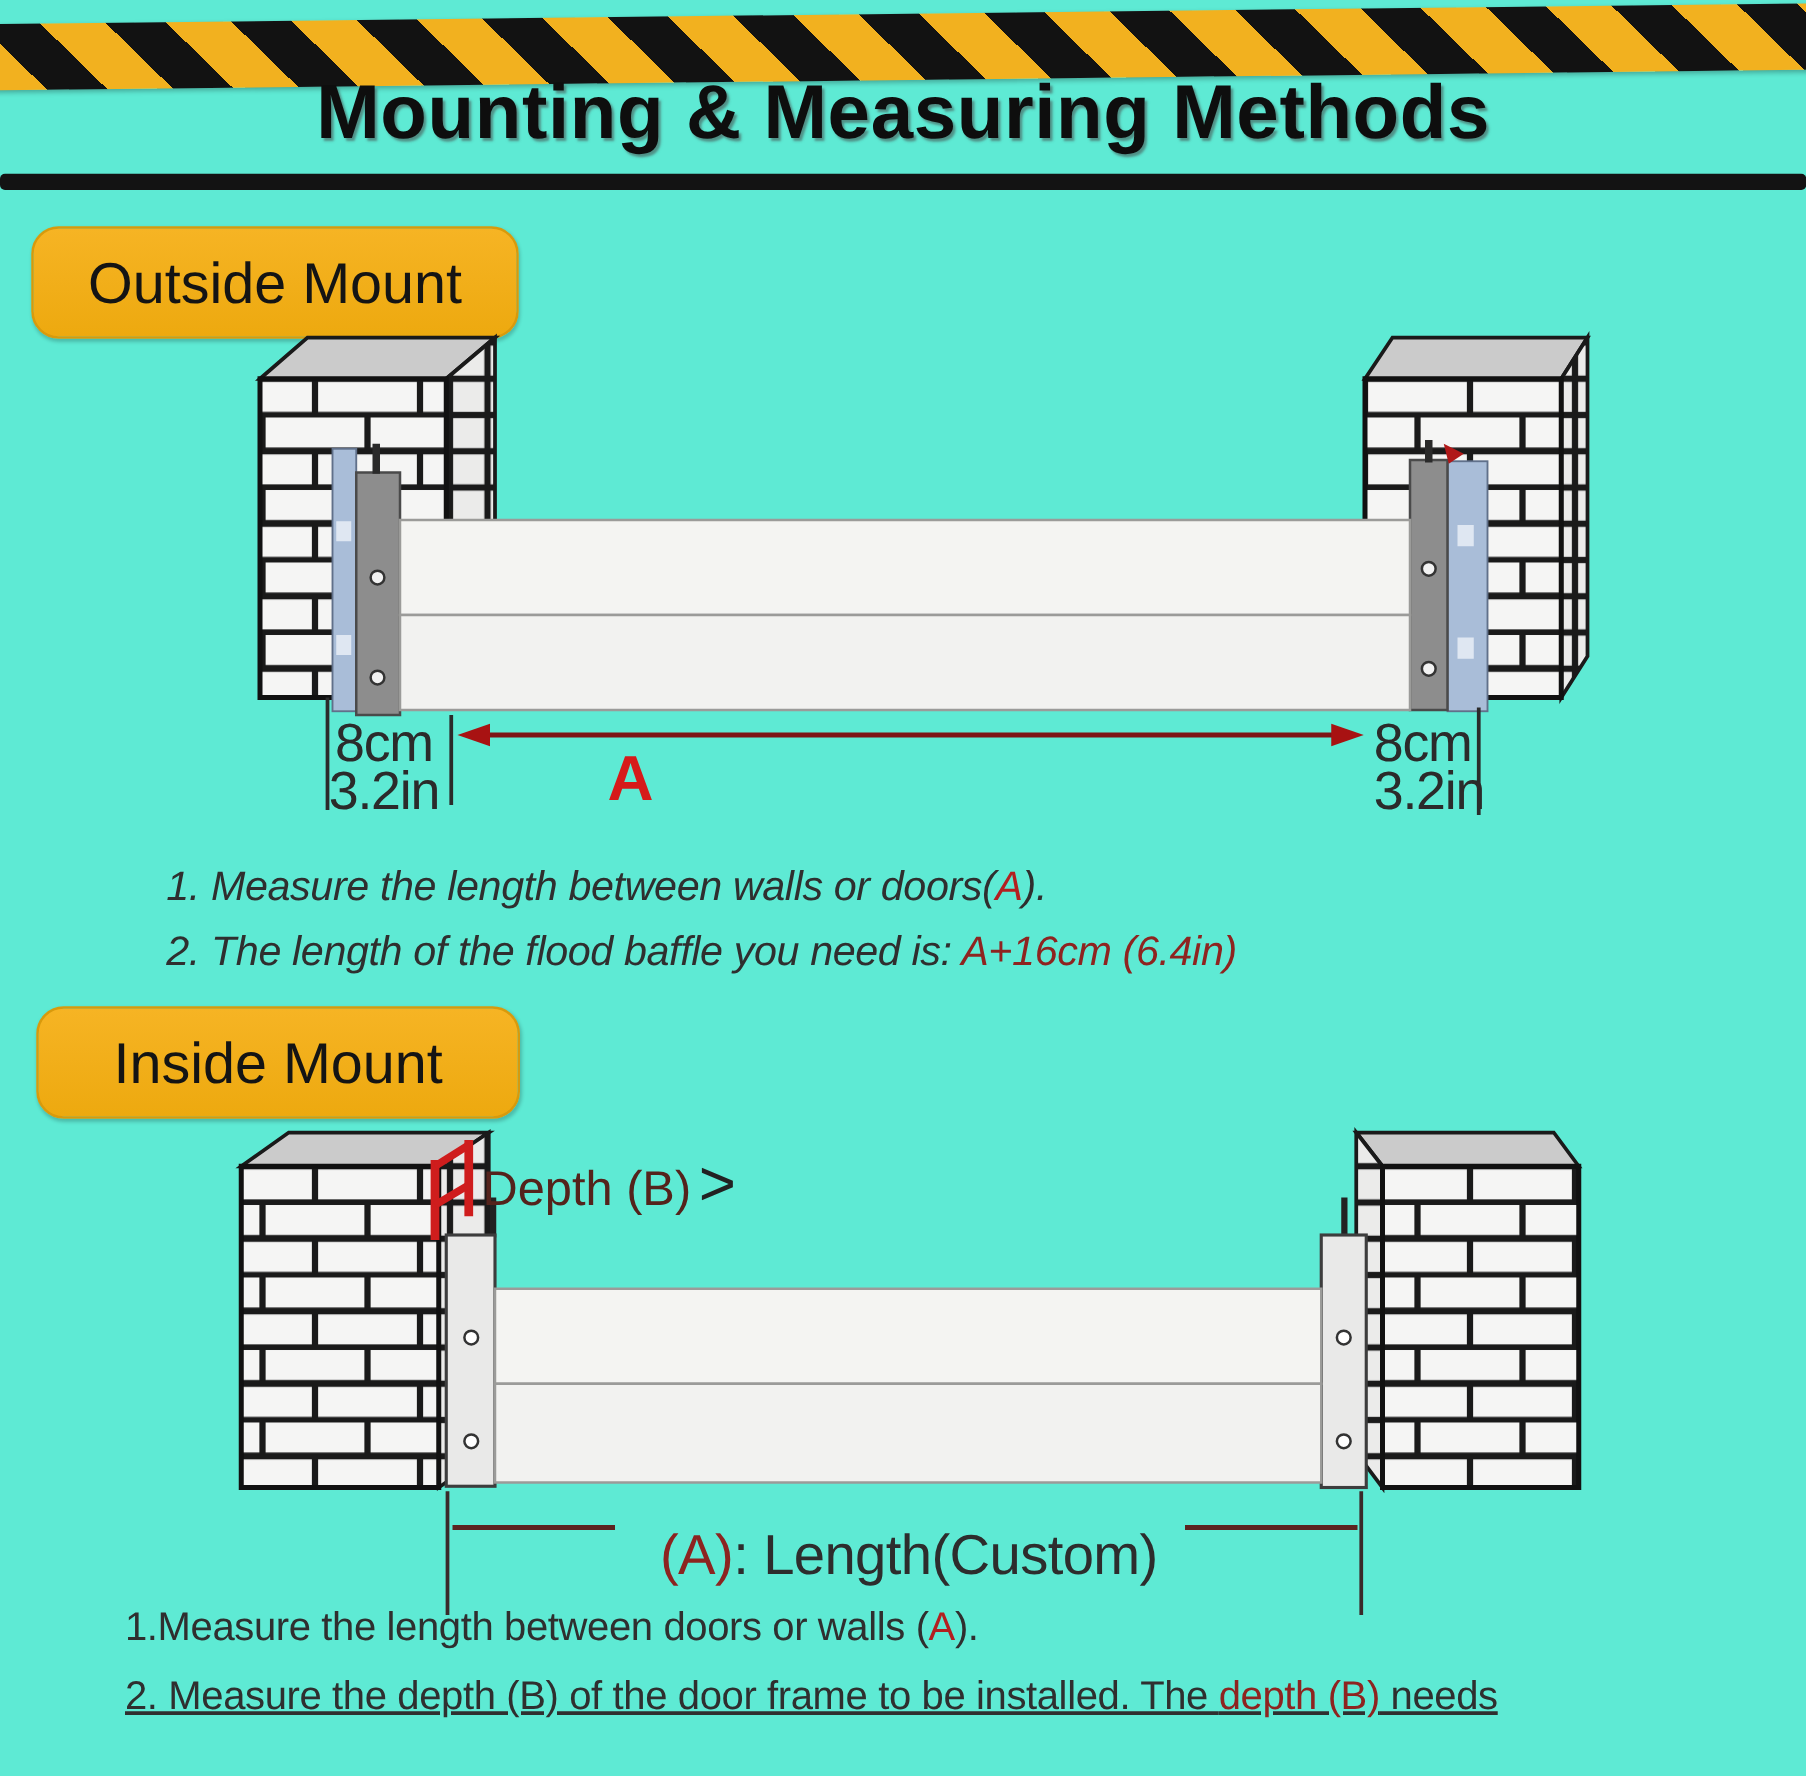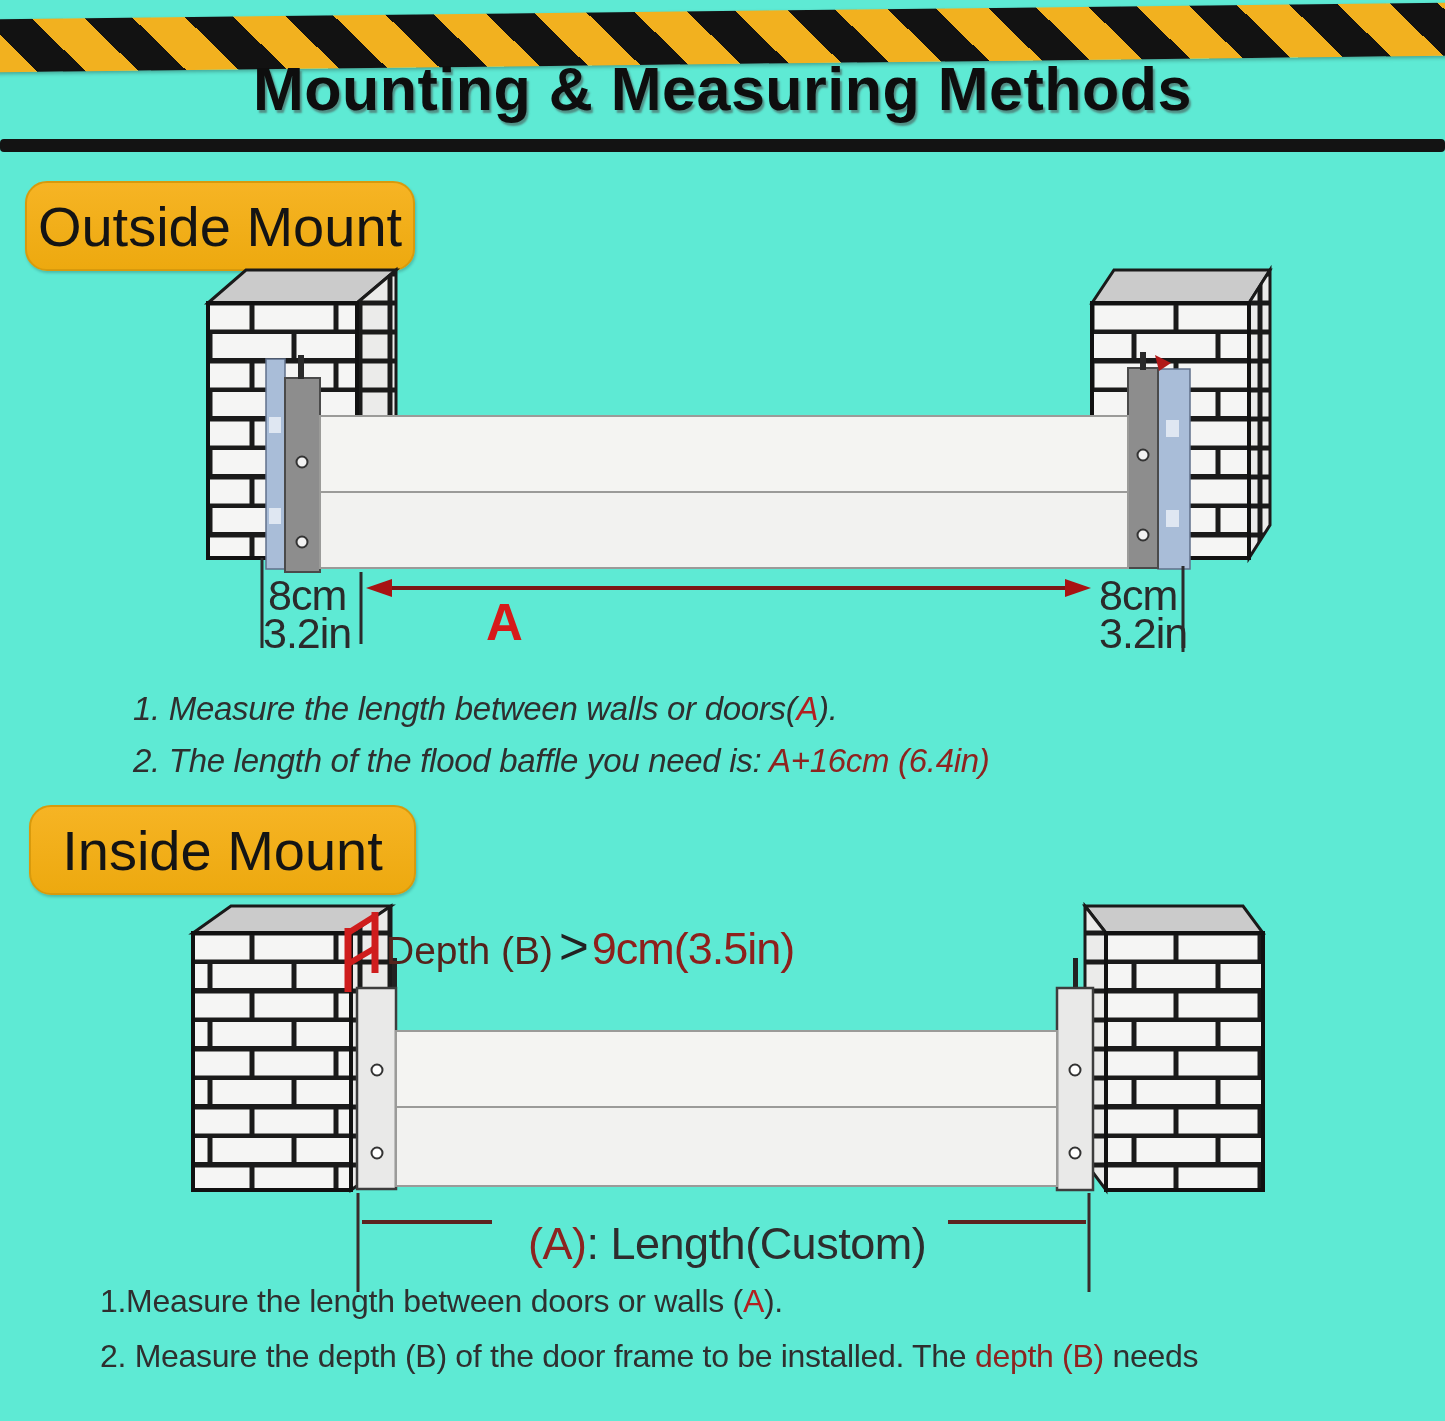--- a/index.html
+++ b/index.html
@@ -11,21 +11,21 @@
         background:repeating-linear-gradient(45deg,#f2b11f 0 37px,#121212 37px 71px);
         transform:rotate(-0.65deg);box-shadow:0 2px 4px rgba(0,0,0,.28);}
   .title{position:absolute;top:54px;left:0;width:100%;text-align:center;
          font-size:61px;font-weight:bold;letter-spacing:.5px;color:#0e0e0e;
          text-shadow:2px 3px 2px rgba(70,70,70,.55);}
   .title-bar{position:absolute;top:139px;left:0;width:100%;height:13px;background:#131313;border-radius:4px;}
 
   
   .badge{position:absolute;background:linear-gradient(#f6b424,#eda90f);
          border:2px solid #d89a0c;border-radius:22px;display:flex;align-items:center;justify-content:center;
-         font-size:56px;color:#141414;box-shadow:1px 2px 3px rgba(0,0,0,.2);}
+         font-size:46px;color:#141414;box-shadow:1px 2px 3px rgba(0,0,0,.2);}
   .badge-outside{left:25px;top:181px;width:386px;height:86px;}
   .badge-inside{left:29px;top:805px;width:383px;height:86px;}
 
   
   .diagram{position:absolute;left:0;}
   .diagram-outside{top:255px;width:1445px;height:420px;}
   .diagram-inside{top:900px;width:1445px;height:400px;}
 
   
   .ann{position:absolute;line-height:1;white-space:nowrap;}
@@ -49,21 +49,21 @@
 
   
   .steps{position:absolute;color:#2f2f2f;}
   .step{font-size:33px;letter-spacing:-0.3px;line-height:1;}
   .steps-outside{left:133px;top:692px;font-style:italic;}
   .steps-outside .step{margin-bottom:19px;}
   .hl-a{color:#b32020;}
   .hl-red{color:#8e2420;}
   .bottom-step{position:absolute;font-size:32px;color:#2f2f2f;letter-spacing:-0.3px;line-height:1;white-space:nowrap;}
   .bottom-step1{left:100px;top:1285px;}
-  .bottom-step2{left:100px;top:1340px;}
+  .bottom-step2{left:100px;top:1340px;text-decoration:underline;}
   .bottom-step3{left:68px;top:1376px;}
 </style>
 </head>
 <body>
 
 <div class="page">
 
   <div class="tape"></div>
   <div class="title">Mounting &amp; Measuring Methods</div>
   <div class="title-bar"></div>
@@ -211,21 +211,20 @@
       <line x1="358" y1="293" x2="358" y2="392" stroke="#3a2a2a" stroke-width="3"></line>
       <line x1="1089" y1="293" x2="1089" y2="392" stroke="#3a2a2a" stroke-width="3"></line>
       <line x1="362" y1="322" x2="492" y2="322" stroke="#5b2420" stroke-width="4"></line>
       <line x1="948" y1="322" x2="1086" y2="322" stroke="#5b2420" stroke-width="4"></line>
     </g>
   </svg>
 
   <div class="ann depth-ann">
     <span class="depth-label">Depth (B) </span>
     <span class="depth-gt">&gt;</span>
-    <span class="depth-value">9cm(3.5in)</span>
   </div>
   <div class="ann length-ann">
     <span class="length-a">(A)</span>
     <span class="length-rest">: Length(Custom)</span>
   </div>
 
   <div class="bottom-step bottom-step1">
     <span>1.Measure the length between doors or walls (</span><span class="hl-a">A</span><span>).</span>
   </div>
   <div class="bottom-step bottom-step2">

